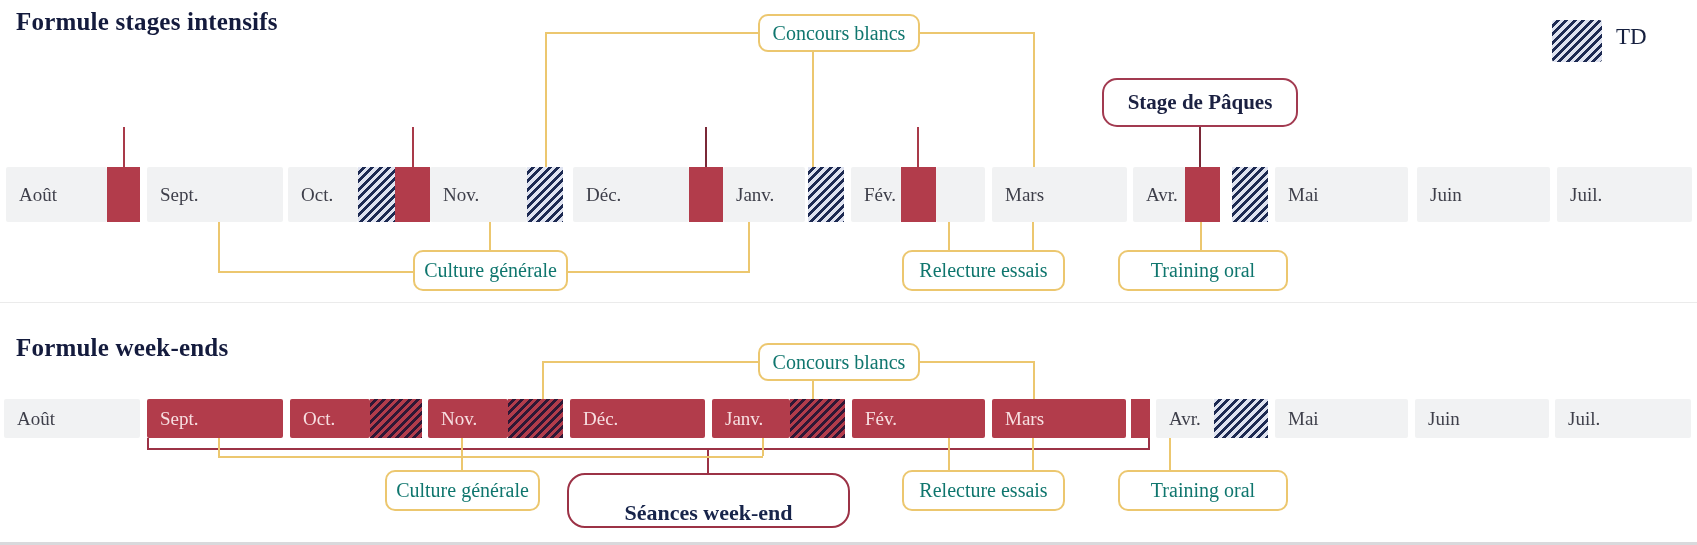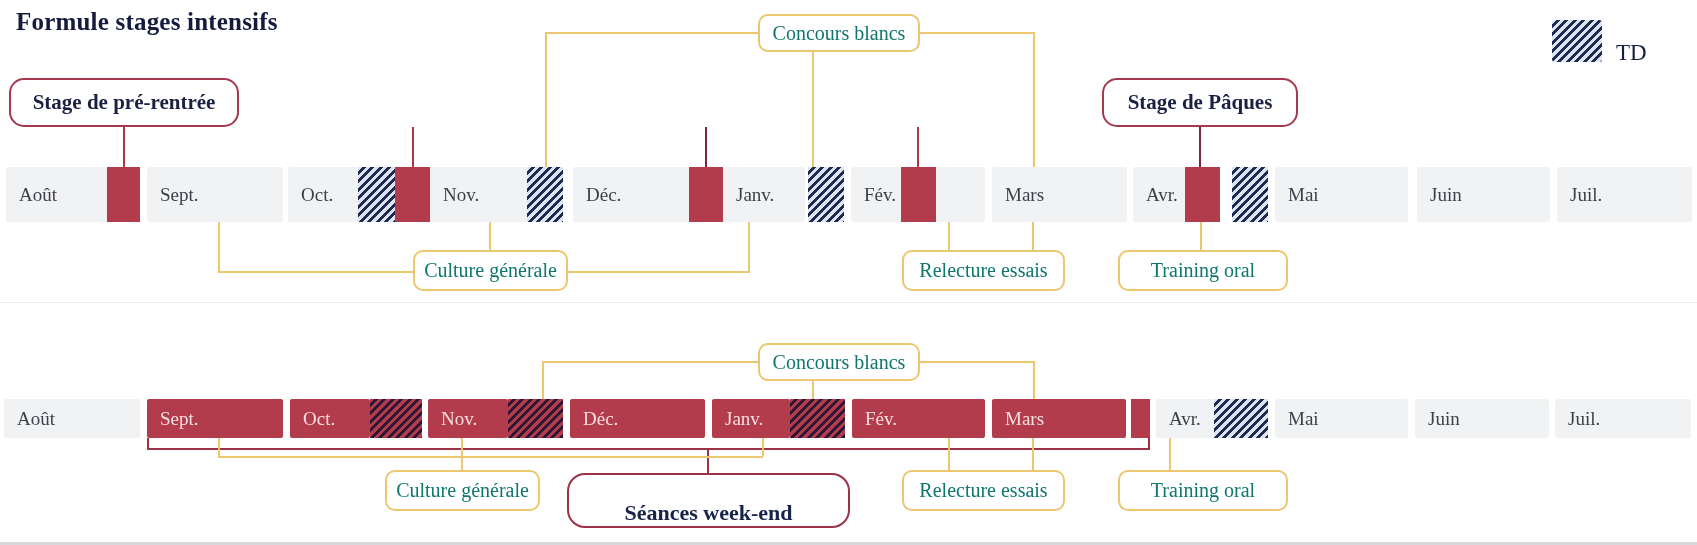--- a/index.html
+++ b/index.html
@@ -35,21 +35,21 @@
   .hy{position:absolute;height:2px;background:#ecc76f;}
   .vr{position:absolute;width:2px;background:#a93a49;}
   .vm{position:absolute;width:2px;background:#7a2837;}
   .bracket{position:absolute;left:147px;top:438px;width:1003px;height:12px;box-sizing:border-box;
            border:2px solid #9c3246;border-top:none;background:transparent;}
   .stem-m{position:absolute;width:2px;background:#9c3246;}
   .divider{position:absolute;left:0;width:1697px;height:1px;background:#ebebeb;}
   .bottombar{position:absolute;left:0;top:542px;width:1697px;height:3px;background:#d9d9dc;}
   .legend-swatch{position:absolute;left:1552px;top:20px;width:50px;height:42px;border-radius:3px;
            background:repeating-linear-gradient(135deg,#dfe3f0 0 3px,#1d2a52 3px 6px);}
-  .legend-label{position:absolute;left:1616px;top:40px;font-size:23px;color:#16203f;}
+  .legend-label{position:absolute;left:1616px;top:24px;font-size:23px;color:#16203f;}
 </style>
 </head>
 <body>
 
 <div id="canvas">
 
   <div class="title" style="left:16px;top:8px;">Formule stages intensifs</div>
 
   <div class="legend-swatch"></div>
   <div class="legend-label">TD</div>
@@ -61,23 +61,20 @@
   <div class="vy" style="left:1033px;top:32px;height:135px;"></div>
   <div class="callout" style="left:758px;top:14px;width:162px;height:38px;">
     <span>Concours blancs</span>
   </div>
 
   <div class="vr" style="left:123px;top:127px;height:40px;"></div>
   <div class="vr" style="left:412px;top:127px;height:40px;"></div>
   <div class="vm" style="left:705px;top:127px;height:40px;"></div>
   <div class="vr" style="left:917px;top:127px;height:40px;"></div>
   <div class="vm" style="left:1199px;top:127px;height:40px;"></div>
-  <div class="stage-box" style="left:9px;width:230px;">
-    <span>Stage de pré-rentrée</span>
-  </div>
   <div class="stage-box" style="left:1102px;width:196px;">
     <span>Stage de Pâques</span>
   </div>
 
   <div class="cell1" style="left:6px;width:101px;">
     <span class="mlbl">Août</span>
     </div>
   <div class="blk-red1" style="left:107px;width:33px;"></div>
   <div class="cell1" style="left:147px;width:136px;">
     <span class="mlbl">Sept.</span>
@@ -135,20 +132,21 @@
   <div class="callout" style="left:902px;top:250px;width:163px;height:41px;">
     <span>Relecture essais</span>
   </div>
   <div class="vy" style="left:1200px;top:222px;height:28px;"></div>
   <div class="callout" style="left:1118px;top:250px;width:170px;height:41px;">
     <span>Training oral</span>
   </div>
 
   <div class="divider" style="top:302px;"></div>
 
+  <div class="title" style="left:16px;top:334px;">Formule week-ends</div>
 
   <div class="hy" style="left:543px;top:361px;width:215px;"></div>
   <div class="vy" style="left:542px;top:361px;height:38px;"></div>
   <div class="vy" style="left:812px;top:381px;height:18px;"></div>
   <div class="hy" style="left:920px;top:361px;width:114px;"></div>
   <div class="vy" style="left:1033px;top:361px;height:38px;"></div>
   <div class="callout" style="left:758px;top:343px;width:162px;height:38px;">
     <span>Concours blancs</span>
   </div>
 

